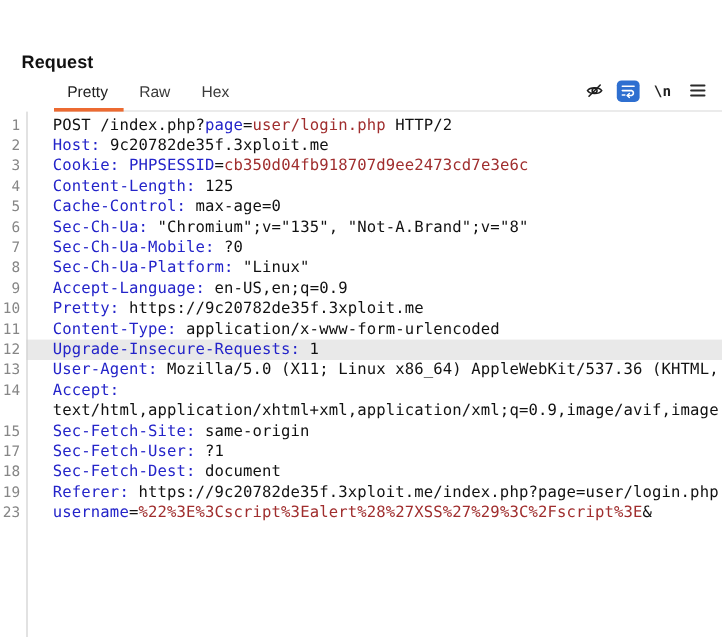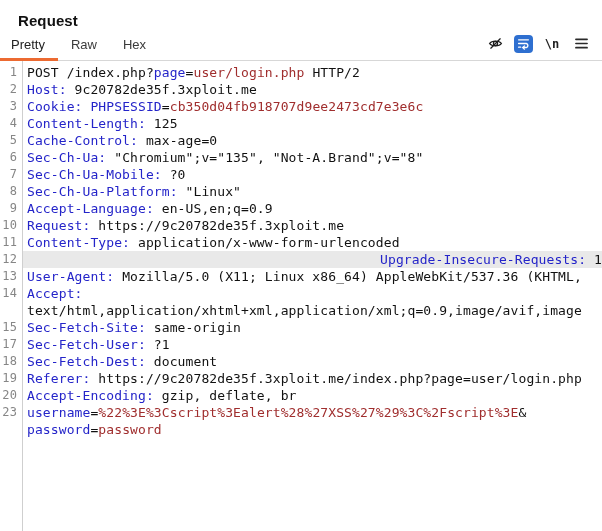--- a/index.html
+++ b/index.html
@@ -3,26 +3,27 @@
 <meta charset="utf-8">
 <style>
   html,body { margin:0; padding:0; }
   body {
     width:602px; height:531px; overflow:hidden; background:#ffffff;
     font-family:"Liberation Sans", sans-serif;
     -webkit-font-smoothing:antialiased;
   }
   .panel-title {
     font-size:15px; font-weight:700; color:#111111;
-    padding:12px 0 3px 18px; letter-spacing:.1px;
+    padding:12px 0 3px 18px; letter-spacing:.1px;margin-top:32px;
   }
   .tabbar {
     display:flex; align-items:stretch; height:29px;
     box-shadow: inset 0 -1px 0 #d7d7d7;
     position:relative;
+    margin-left:45px;
   }
   .tab {
     display:flex; align-items:center;
     font-size:13px; color:#3b3b3b; padding:0 13px 2px;
     border-bottom:3px solid transparent; cursor:pointer; user-select:none;
   }
   .tab:first-child { padding-left:11px; }
   .tab.active { border-bottom-color: var(--accent); color:#222222; }
   .toolbar {
     margin-left:auto; display:flex; align-items:center; gap:9px;
@@ -42,22 +43,22 @@
   }
   .editor::before {
     content:""; position:absolute; left:22px; top:0; bottom:-470px; width:1px; background:#cfcfcf;
   }
   .row { display:flex; height:17px; white-space:pre; }
   .gutter {
     flex:0 0 22px; width:22px; box-sizing:border-box;
     text-align:right; padding-right:5px;
     color:#868686; font-size:12px; line-height:17px; user-select:none;
   }
-  .code { flex:1 1 auto; padding-left:5px; color:#111111; }
-  .row.hl .code { background: var(--hl); text-align: right; }
+  .code { flex:1 1 auto; padding-left:22px; color:#111111; }
+  .row.hl .code { background: var(--hl); }
   .c-plain { color:#111111; }
   .c-name  { color: var(--nameblue); }
   .c-value { color: var(--valmaroon); }
 </style>
 </head>
 <body>
 
 <div>
   <div class="panel-title">Request</div>
 
@@ -100,27 +101,25 @@
   <div class="editor">
       <div class="row"><span class="gutter">1</span><span class="code"><span class="c-plain">POST /index.php?</span><span class="c-name">page</span><span class="c-plain">=</span><span class="c-value">user/login.php</span><span class="c-plain"> HTTP/2</span></span></div>
       <div class="row"><span class="gutter">2</span><span class="code"><span class="c-name">Host:</span><span class="c-plain"> 9c20782de35f.3xploit.me</span></span></div>
       <div class="row"><span class="gutter">3</span><span class="code"><span class="c-name">Cookie:</span><span class="c-plain"> </span><span class="c-name">PHPSESSID</span><span class="c-plain">=</span><span class="c-value">cb350d04fb918707d9ee2473cd7e3e6c</span></span></div>
       <div class="row"><span class="gutter">4</span><span class="code"><span class="c-name">Content-Length:</span><span class="c-plain"> 125</span></span></div>
       <div class="row"><span class="gutter">5</span><span class="code"><span class="c-name">Cache-Control:</span><span class="c-plain"> max-age=0</span></span></div>
       <div class="row"><span class="gutter">6</span><span class="code"><span class="c-name">Sec-Ch-Ua:</span><span class="c-plain"> "Chromium";v="135", "Not-A.Brand";v="8"</span></span></div>
       <div class="row"><span class="gutter">7</span><span class="code"><span class="c-name">Sec-Ch-Ua-Mobile:</span><span class="c-plain"> ?0</span></span></div>
       <div class="row"><span class="gutter">8</span><span class="code"><span class="c-name">Sec-Ch-Ua-Platform:</span><span class="c-plain"> "Linux"</span></span></div>
       <div class="row"><span class="gutter">9</span><span class="code"><span class="c-name">Accept-Language:</span><span class="c-plain"> en-US,en;q=0.9</span></span></div>
-      <div class="row"><span class="gutter">10</span><span class="code"><span class="c-name">Request:</span><span class="c-plain"> https://9c20782de35f.3xploit.me</span></span></div>
+      <div class="row"><span class="gutter">10</span><span class="code"><span class="c-name">Pretty:</span><span class="c-plain"> https://9c20782de35f.3xploit.me</span></span></div>
       <div class="row"><span class="gutter">11</span><span class="code"><span class="c-name">Content-Type:</span><span class="c-plain"> application/x-www-form-urlencoded</span></span></div>
       <div class="row hl"><span class="gutter">12</span><span class="code"><span class="c-name">Upgrade-Insecure-Requests:</span><span class="c-plain"> 1</span></span></div>
       <div class="row"><span class="gutter">13</span><span class="code"><span class="c-name">User-Agent:</span><span class="c-plain"> Mozilla/5.0 (X11; Linux x86_64) AppleWebKit/537.36 (KHTML,</span></span></div>
       <div class="row"><span class="gutter">14</span><span class="code"><span class="c-name">Accept:</span></span></div>
       <div class="row"><span class="gutter"></span><span class="code"><span class="c-plain">text/html,application/xhtml+xml,application/xml;q=0.9,image/avif,image</span></span></div>
       <div class="row"><span class="gutter">15</span><span class="code"><span class="c-name">Sec-Fetch-Site:</span><span class="c-plain"> same-origin</span></span></div>
       <div class="row"><span class="gutter">17</span><span class="code"><span class="c-name">Sec-Fetch-User:</span><span class="c-plain"> ?1</span></span></div>
       <div class="row"><span class="gutter">18</span><span class="code"><span class="c-name">Sec-Fetch-Dest:</span><span class="c-plain"> document</span></span></div>
       <div class="row"><span class="gutter">19</span><span class="code"><span class="c-name">Referer:</span><span class="c-plain"> https://9c20782de35f.3xploit.me/index.php?page=user/login.php</span></span></div>
-      <div class="row"><span class="gutter">20</span><span class="code"><span class="c-name">Accept-Encoding:</span><span class="c-plain"> gzip, deflate, br</span></span></div>
       <div class="row"><span class="gutter">23</span><span class="code"><span class="c-name">username</span><span class="c-plain">=</span><span class="c-value">%22%3E%3Cscript%3Ealert%28%27XSS%27%29%3C%2Fscript%3E</span><span class="c-plain">&amp;</span></span></div>
-      <div class="row"><span class="gutter"></span><span class="code"><span class="c-name">password</span><span class="c-plain">=</span><span class="c-value">password</span></span></div>
     </div>
 </div>
 
 </body></html>

